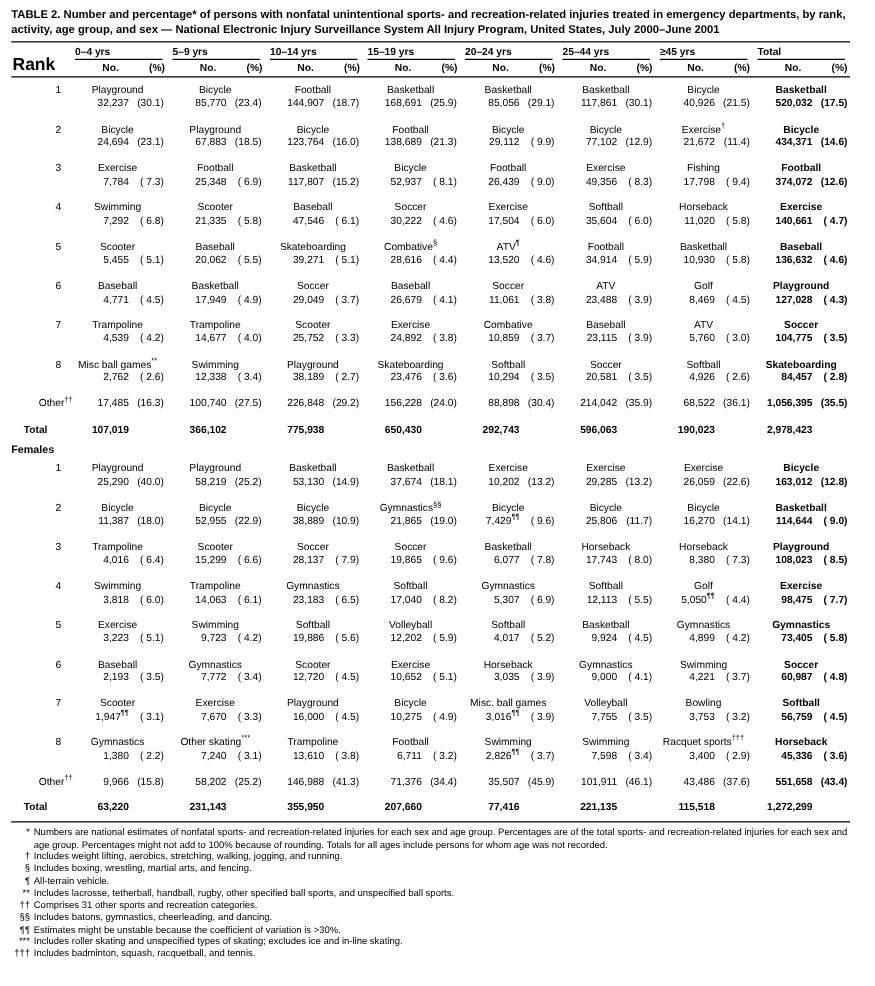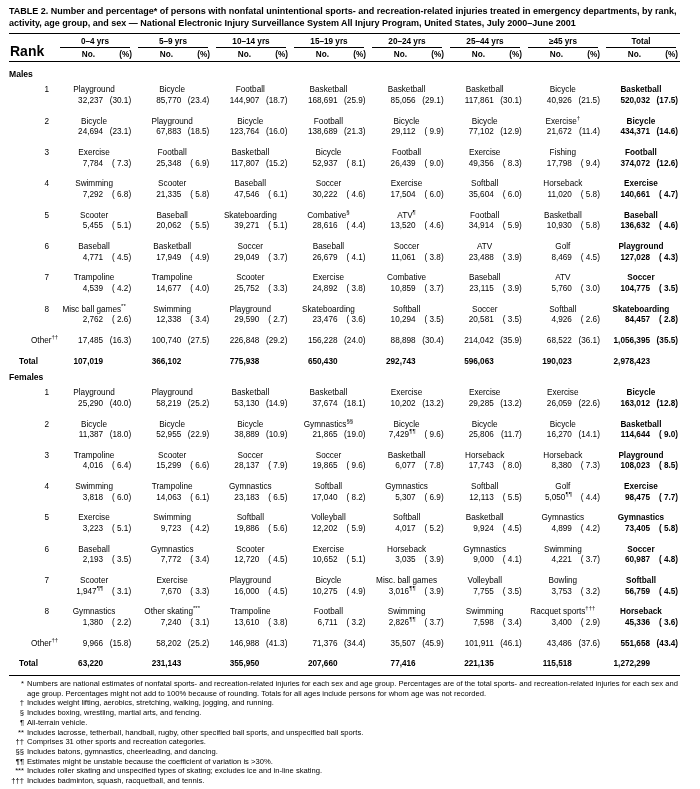--- a/index.html
+++ b/index.html
@@ -5,21 +5,21 @@
   html,body{margin:0;padding:0;}
   body{width:700px;height:789px;overflow:hidden;background:#fff;color:#000;
        font-family:"Liberation Sans",sans-serif;}
   .page{padding:6px 20px 0 9px;}
   .title{font-weight:bold;font-size:9px;line-height:1.3;}
   .table{margin-top:4px;}
   .thead{display:flex;align-items:flex-end;border-top:1px solid #000;border-bottom:1px solid #000;
          padding:3px 0 2px 0;}
   .rankhead{width:46px;font-weight:bold;font-size:14px;padding-left:1px;}
   .hcol{flex:1;min-width:0;}
-  .hgroup{font-weight:bold;font-size:8.2px;text-align:center;border-bottom:1px solid #000;
+  .hgroup{font-weight:bold;font-size:8.2px;border-bottom:1px solid #000;
           margin:0 4px 2px 4px;padding-bottom:1px;white-space:nowrap;}
   .subline{display:flex;font-weight:bold;font-size:8.2px;}
   .shno{flex:1;text-align:right;padding-right:10px;}
   .shpct{width:27px;text-align:right;padding-right:2px;}
   .tbody{padding-top:5px;}
   .seclabel{font-weight:bold;font-size:8.6px;margin:2px 0 6px 0;}
   .trow{display:flex;margin-bottom:10px;}
   .trow.totalrow{font-weight:bold;margin-bottom:5px;}
   .rankcell{width:46px;font-size:8.2px;line-height:1.3;}
   .ranknum{display:block;text-align:right;padding-right:6px;}
@@ -97,21 +97,20 @@
         </div>
         <div class="hcol">
           <div class="hgroup">Total</div>
           <div class="subline">
             <span class="shno">No.</span>
             <span class="shpct">(%)</span>
           </div>
         </div>
       </div>
     <div class="tbody" id="tbody">
-        <div class="seclabel">Males</div>
         <div class="trow">
           <div class="rankcell">
             <span class="ranknum">1</span>
           </div>
           <div class="dcell">
             <div class="act"><span>Playground</span></div>
             <div class="numline">
               <span class="num"><span>32,237</span></span>
               <span class="pct">(30.1)</span>
             </div>
@@ -546,21 +545,21 @@
           <div class="dcell">
             <div class="act"><span>Swimming</span></div>
             <div class="numline">
               <span class="num"><span>12,338</span></span>
               <span class="pct">( 3.4)</span>
             </div>
           </div>
           <div class="dcell">
             <div class="act"><span>Playground</span></div>
             <div class="numline">
-              <span class="num"><span>29,590</span></span>
+              <span class="num"><span>38,189</span></span>
               <span class="pct">( 2.7)</span>
             </div>
           </div>
           <div class="dcell">
             <div class="act"><span>Skateboarding</span></div>
             <div class="numline">
               <span class="num"><span>23,476</span></span>
               <span class="pct">( 3.6)</span>
             </div>
           </div>

